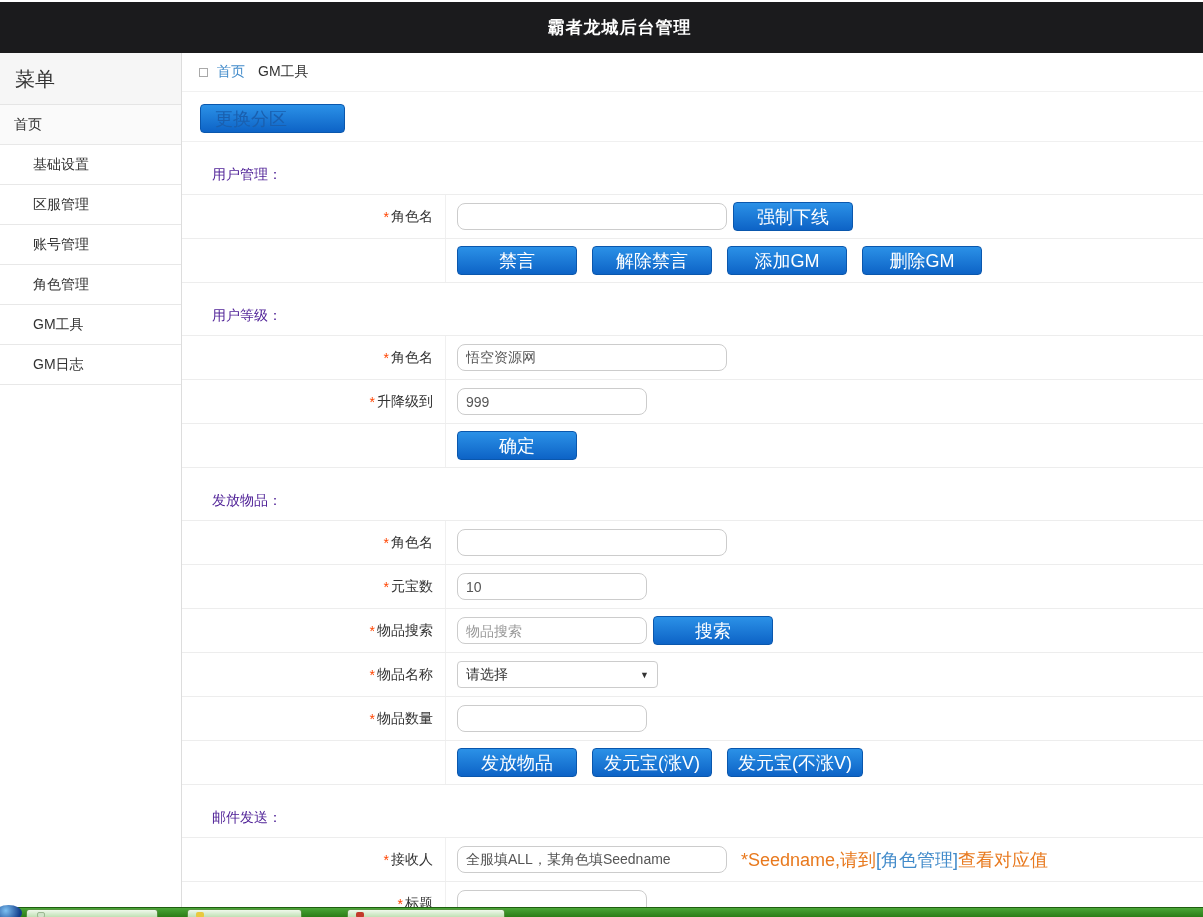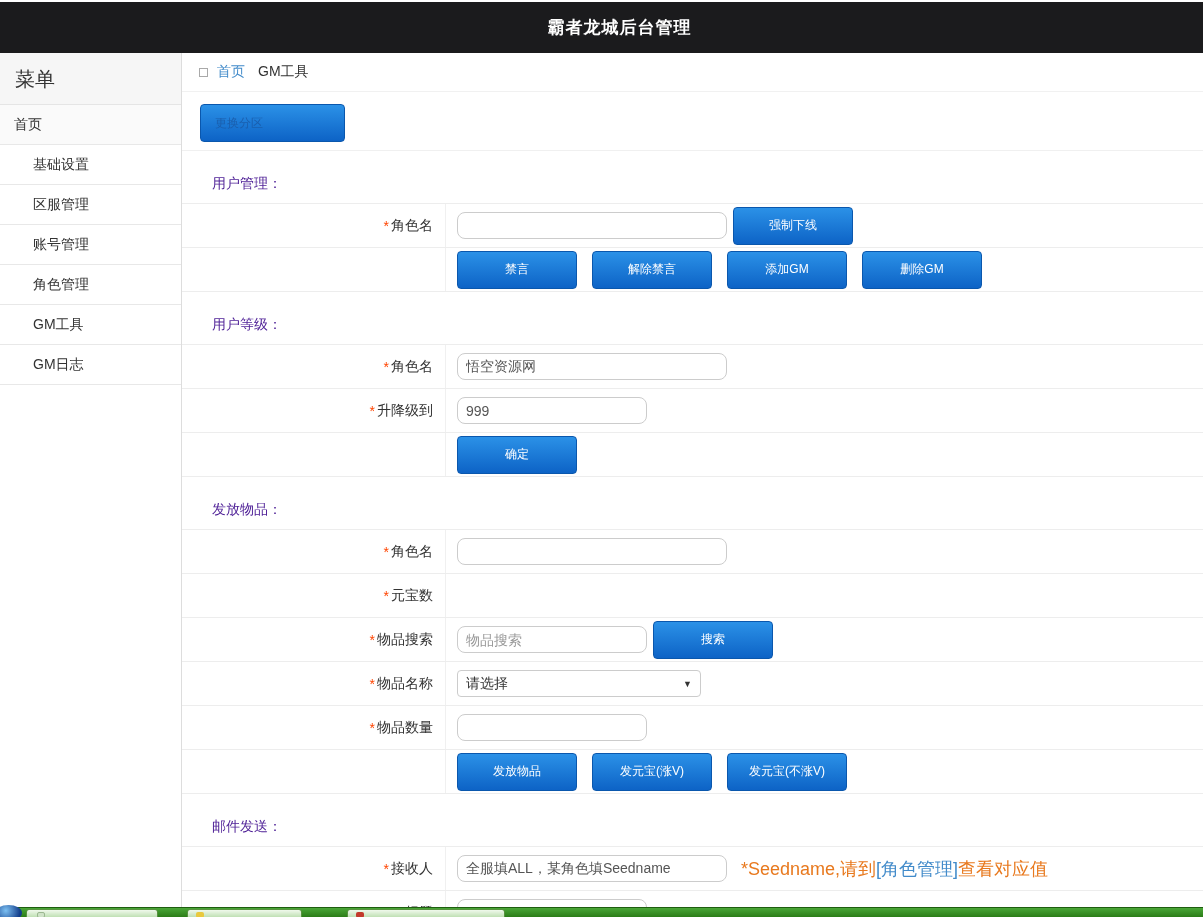--- a/index.html
+++ b/index.html
@@ -27,23 +27,23 @@
   .breadcrumb { height:39px; display:flex; align-items:center; padding-left:17px;
     border-bottom:1px solid #f1f1f1; font-size:14px; }
   .crumb-icon { width:9px; height:9px; border:1px solid #a9a9a9; display:inline-block;
     margin-right:9px; }
   .crumb-home { color:#428bca; margin-right:13px; cursor:pointer; }
   .crumb-current { color:#333; }
 
   .toolbar { padding:12px 0 8px 18px; border-bottom:1px solid #f0f0f0; }
 
   .btn { display:inline-flex; align-items:center; justify-content:center;
-    height:38px; min-width:120px; padding:12px 10px;
+    height:29px; min-width:120px; padding:12px 10px;
     background:linear-gradient(180deg,#2b91e7 0%,#0d63c6 100%);
-    border:1px solid #0a57ad; border-radius:4px; color:#fff; font-size:12px;
+    border:1px solid #0a57ad; border-radius:4px; color:#fff; font-size:18px;
     cursor:pointer; }
   .btn-partition { min-width:145px; justify-content:flex-start; padding-left:14px;
     color:#1a5fae; }
   .btn-gap { margin-left:15px; }
   .btn-after-input { margin-left:6px; }
 
   .section-title { font-size:14px; color:#4c1d95; margin:24px 0 12px 30px; height:16px; }
 
   .ftable { border-bottom:1px solid #ededed; }
   .frow { display:flex; border-top:1px solid #ededed; height:44px; align-items:stretch; }
@@ -52,21 +52,21 @@
     justify-content:flex-end; font-size:14px; color:#333; }
   .req { color:#ff4400; margin-right:2px; }
   .fcell-ctrl { padding-left:11px; display:flex; align-items:center; flex:1; }
 
   input.text { height:27px; border:1px solid #ccc; border-radius:8px; padding:0 8px;
     font-size:14px; color:#555; font-family:inherit; outline:none; background:#fff; }
   input.w-lg { width:270px; }
   input.w-sm { width:190px; }
   input.text::placeholder { color:#999; }
 
-  .select { width:244px; height:27px; border:1px solid #ccc; border-radius:4px;
+  .select { width:201px; height:27px; border:1px solid #ccc; border-radius:4px;
     display:flex; align-items:center; justify-content:space-between; padding:0 8px;
     font-size:14px; color:#333; cursor:pointer; background:#fff; }
   .select .arrow { font-size:9px; color:#333; }
 
   .note { font-size:18px; color:#e8791e; margin-left:14px; white-space:nowrap; }
   .note-link { color:#428bca; cursor:pointer; }
 
   
   .taskbar { position:fixed; left:0; bottom:0; width:1203px; height:10px;
     background:linear-gradient(180deg,#4aa637 0%,#2b7d17 100%);
@@ -176,20 +176,23 @@
         </div>
         <div class="fcell-ctrl">
           <input class="text w-lg" type="text" value="" style="">
         </div>
       </div>
       <div class="frow">
         <div class="fcell-label">
           <span class="req">*</span>
           <span>元宝数</span>
         </div>
+        <div class="fcell-ctrl">
+          <input class="text w-sm" type="text" value="10" style="">
+        </div>
       </div>
       <div class="frow">
         <div class="fcell-label">
           <span class="req">*</span>
           <span>物品搜索</span>
         </div>
         <div class="fcell-ctrl">
           <input class="text w-sm" type="text" placeholder="物品搜索" style="">
           <button class="btn btn-after-input">搜索</button>
         </div>

